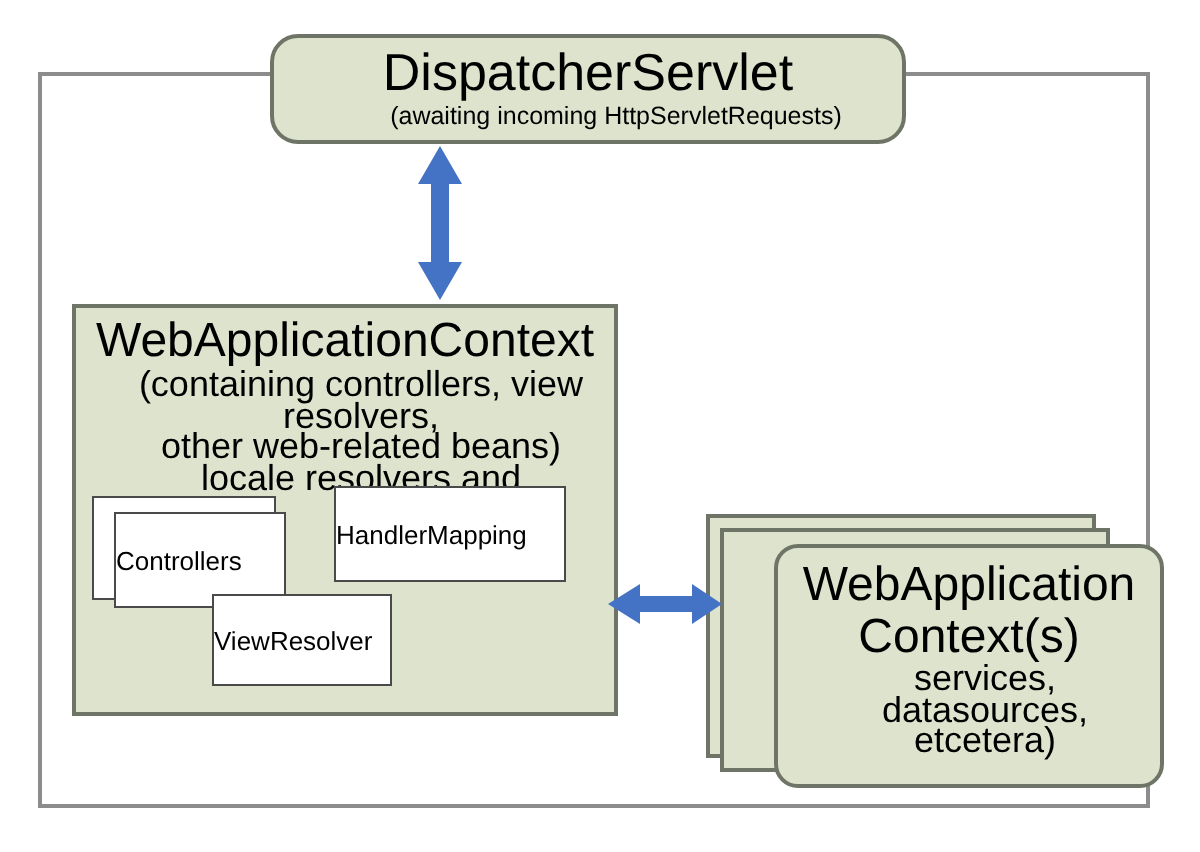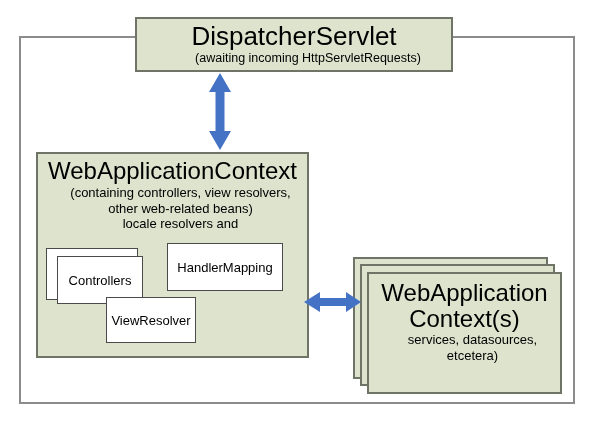--- a/index.html
+++ b/index.html
@@ -8,37 +8,37 @@
     font-family:"Liberation Sans","DejaVu Sans",sans-serif;color:#000;background:#ffffff;
   }
   .outer-rect{
     position:absolute;left:19px;top:36px;width:556px;height:368px;
     border:2px solid #8c8c8c;box-sizing:border-box;z-index:1;background:transparent;
   }
   .gbox{
     position:absolute;background:#dde3cd;border:2px solid #6f7566;
     box-sizing:border-box;text-align:center;
   }
-  .dispatcher{left:135px;top:17px;width:318px;height:55px;z-index:3;}
+  .dispatcher{left:135px;top:17px;width:318px;height:55px;z-index:3;border-radius:14px;}
   .dispatcher .title{font-size:26px;line-height:30px;margin-top:2px;}
   .dispatcher .subtitle{font-size:12.5px;line-height:15px;padding-left:28px;}
   .webctx{left:36px;top:152px;width:273px;height:206px;z-index:2;}
   .webctx .title{font-size:24px;line-height:28px;margin-top:3px;}
-  .subtitle-line{font-size:13px;line-height:15.5px;padding-left:16px;}
+  .subtitle-line{font-size:18px;line-height:15.5px;padding-left:16px;}
   .white-box{
     position:absolute;background:#ffffff;border:1px solid #4a4a4a;box-sizing:border-box;
-    display:flex;align-items:center;justify-content:center;font-size:13px;
+    display:flex;align-items:center;font-size:13px;
   }
   .controllers-back{left:8px;top:94px;width:92px;height:52px;}
   .controllers-front{left:19px;top:102px;width:86px;height:48px;}
   .handler-mapping{left:129px;top:89px;width:116px;height:48px;}
   .view-resolver{left:68px;top:143px;width:90px;height:46px;}
   .stack-back{left:353px;top:257px;width:195px;height:122px;z-index:2;}
   .stack-middle{left:360px;top:264px;width:195px;height:122px;z-index:3;}
-  .stack-front{left:367px;top:272px;width:195px;height:122px;z-index:4;padding-top:6px;}
+  .stack-front{left:387px;top:272px;width:195px;height:122px;z-index:4;padding-top:6px;border-radius:12px;}
   .stack-front .title{font-size:24px;line-height:26px;}
   .arrows{position:absolute;left:0;top:0;width:600px;height:426px;z-index:10;pointer-events:none;}
 </style>
 </head>
 <body>
 
 <div class="canvas">
 
   <div class="outer-rect"></div>
 

